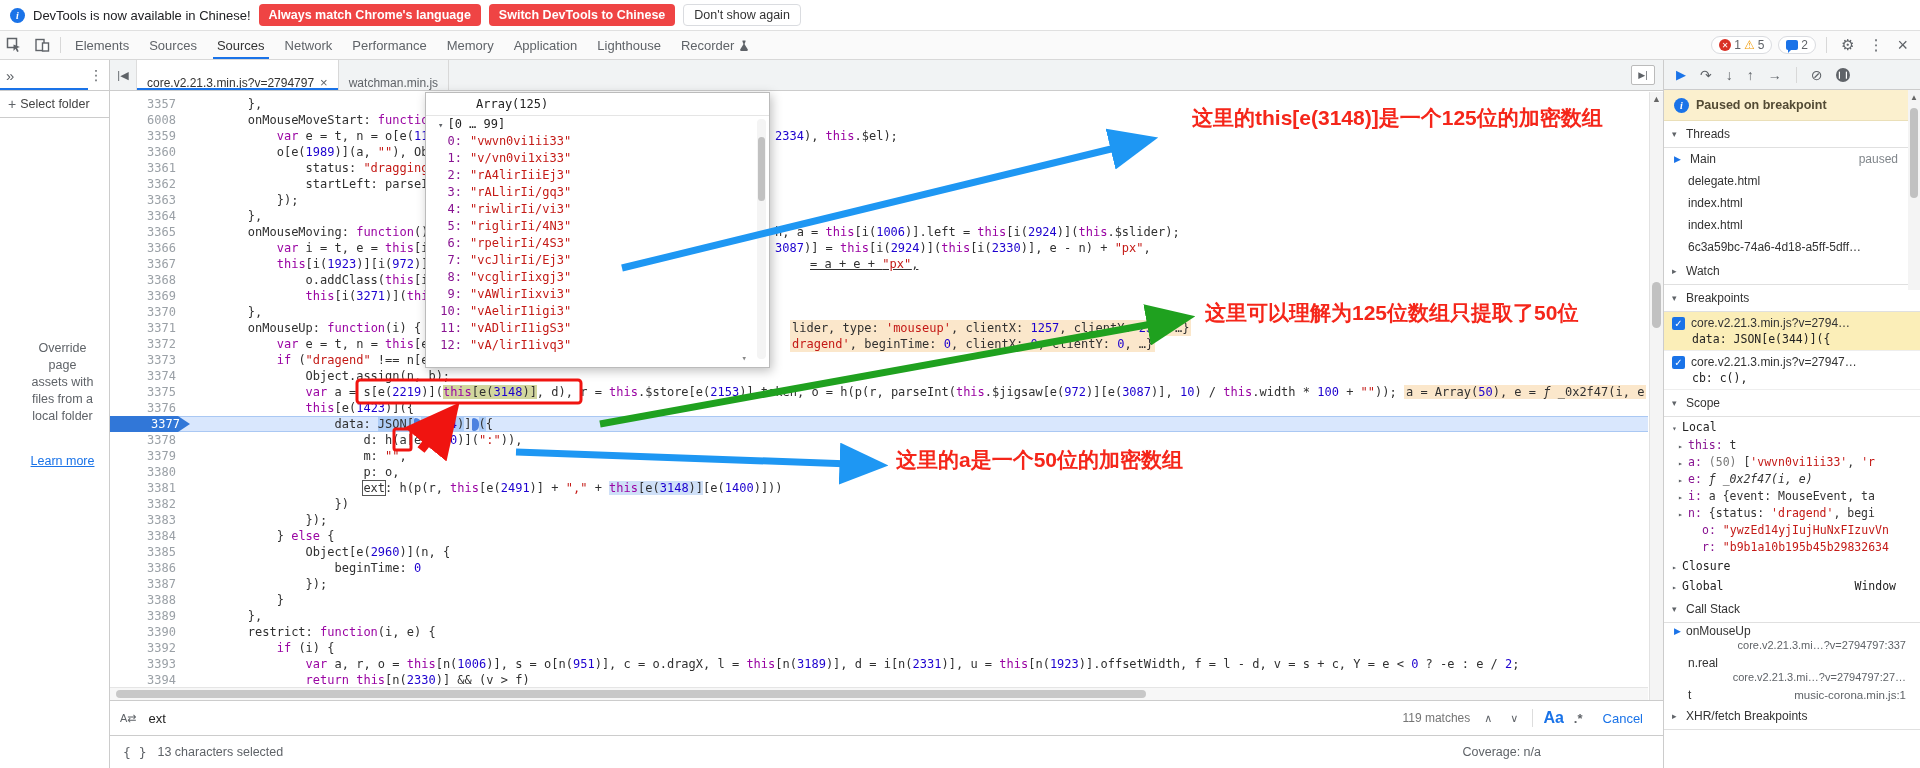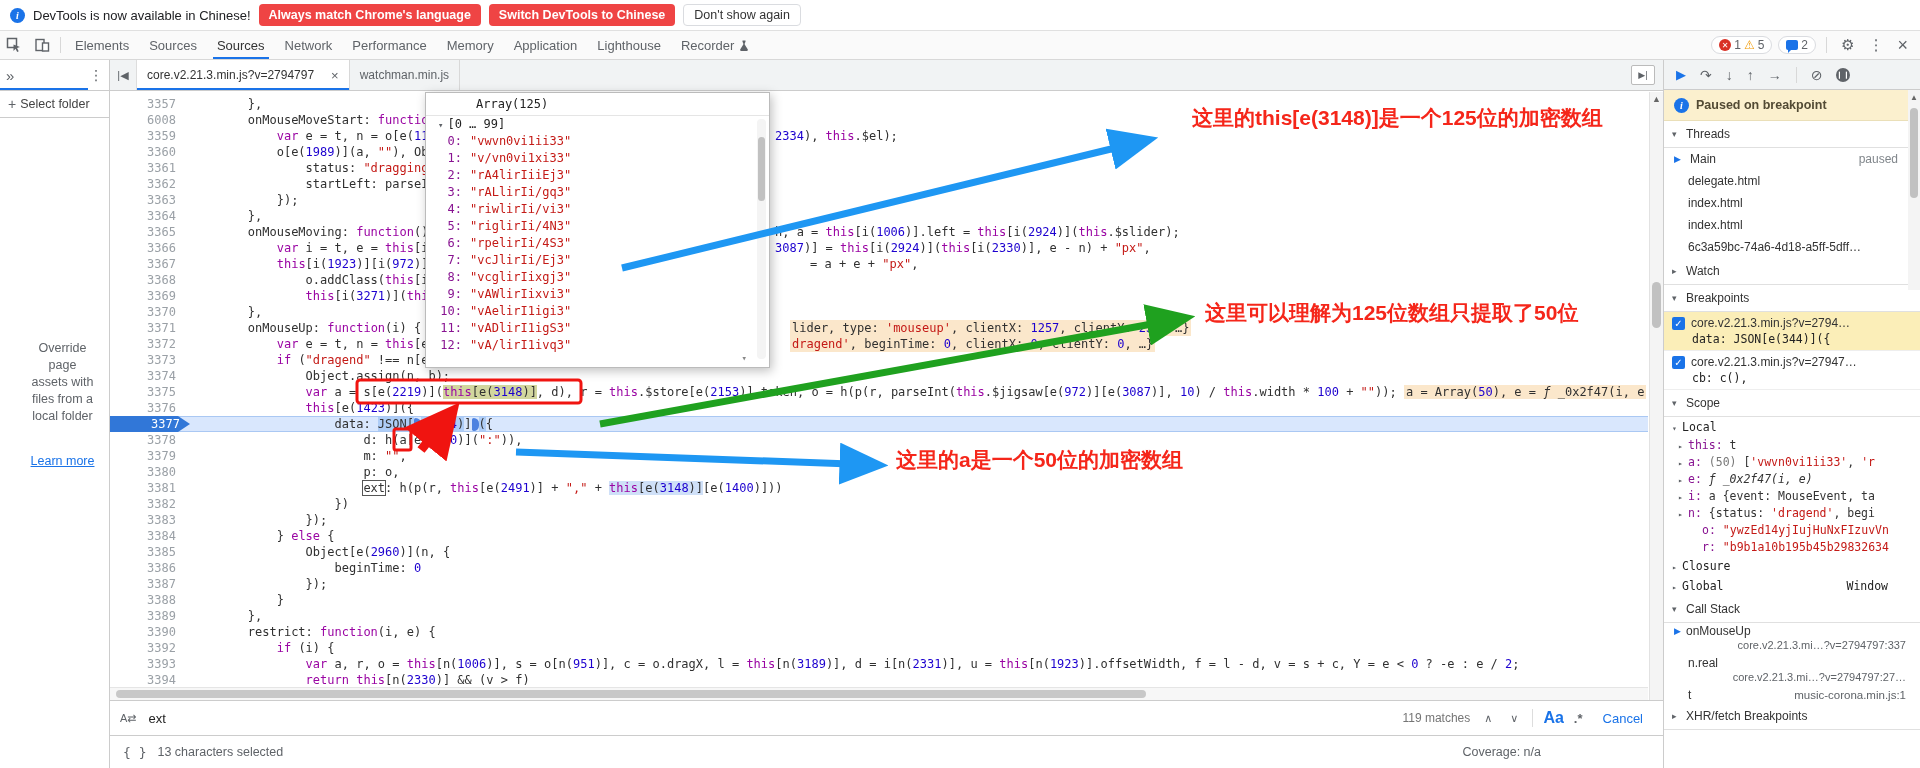--- a/index.html
+++ b/index.html
@@ -34,21 +34,21 @@
   .kebab{color:#5f6368;font-size:14px;letter-spacing:0}
   .selfolder{height:26px;border-bottom:1px solid #ccc;display:flex;align-items:center;gap:4px;padding:0 8px;color:#444;font-size:12.5px;white-space:nowrap}
   .plus{color:#5f6368;font-size:14px}
   .override{position:absolute;top:280px;left:0;width:125px;text-align:center;color:#5f6368;font-size:12.5px;line-height:17px}
   .override .txt{width:66px;margin:0 auto}
   .learn{display:inline-block;margin-top:28px;color:#1a73e8;text-decoration:underline}
   
   .editor{position:absolute;left:110px;top:60px;width:1553px;bottom:0;box-sizing:border-box}
   .etabs{position:absolute;left:0;top:0;right:0;height:30px;background:#f1f3f4;border-bottom:1px solid #ccc;display:flex;align-items:stretch}
   .paneltoggle{width:26px;display:flex;align-items:center;justify-content:center;color:#5f6368;border-right:1px solid #ddd;font-size:11px}
-  .etab{display:flex;align-items:center;gap:17px;padding:0 10px;font-size:12px;color:#5f6368;border-right:1px solid #d8d8d8;position:relative;white-space:nowrap}
+  .etab{display:flex;align-items:flex-end;gap:6px;padding:0 10px;font-size:12px;color:#5f6368;border-right:1px solid #d8d8d8;position:relative;white-space:nowrap}
   .etab.active{background:#fff;color:#333}
   .etab.active::after{content:"";position:absolute;left:0;right:0;bottom:0;height:2px;background:#1a73e8}
   .etab .x{color:#5f6368;font-size:13px}
   .etoggle-r{position:absolute;right:8px;top:5px;width:22px;height:18px;border:1px solid #bbb;border-radius:2px;color:#5f6368;font-size:9px;display:flex;align-items:center;justify-content:center;background:#fff}
   
   .codewrap{position:absolute;left:0;top:32px;width:1538px;height:658px;overflow:hidden;background:#fff}
   .crow{position:relative;height:16px;line-height:16px;font-family:"DejaVu Sans Mono",monospace;font-size:12px;white-space:pre;padding-left:80px;box-sizing:border-box}
   .crow.cur{background:#d9e7fd;box-shadow:0 1px 0 #aac8f3 inset,0 -1px 0 #aac8f3 inset}
   .ln{position:absolute;left:0;top:0;width:66px;text-align:right;color:#9aa0a6;padding-right:10px;box-sizing:content-box}
   .ln.bp{background:#3177d8;color:#fff;clip-path:polygon(0 0,85% 0,100% 50%,85% 100%,0 100%);width:70px}
@@ -114,21 +114,21 @@
   .bprow1{display:flex;align-items:center;gap:6px;white-space:nowrap;overflow:hidden}
   .cbx{width:13px;height:13px;background:#1a73e8;border-radius:2px;color:#fff;font-size:10px;display:flex;align-items:center;justify-content:center;flex:none}
   .bpsnip{margin:2px 0 0 20px;font-family:"DejaVu Sans Mono",monospace;font-size:11.5px;color:#222;white-space:nowrap;overflow:hidden}
   .scoperow{height:17px;line-height:17px;padding-left:14px;font-family:"DejaVu Sans Mono",monospace;font-size:11.5px;white-space:nowrap;overflow:hidden}
   .scoperow .car{color:#5f6368;font-size:8px;display:inline-block;width:10px}
   .scoperow .nme{color:#881391}
   .scoperow .s2{color:#c41a16}
   .scoperow.deep{padding-left:38px}
   .subhead{height:20px;line-height:20px;padding-left:8px;font-family:"DejaVu Sans Mono",monospace;font-size:11.5px;color:#222}
   .subhead .car{font-size:8px;color:#5f6368;display:inline-block;width:10px}
-  .subhead .rightval{float:right;margin-right:32px;font-family:"DejaVu Sans Mono",monospace}
+  .subhead .rightval{float:right;margin-right:24px;font-family:"DejaVu Sans Mono",monospace}
   .csrow{height:16px;display:flex;align-items:center;padding:0 14px 0 24px;color:#333;white-space:nowrap}
   .csrow .tmark{color:#1a73e8;font-size:9px;margin-left:-14px;width:12px}
   .csloc{height:16px;text-align:right;padding-right:14px;color:#5f6368;font-size:11px;white-space:nowrap}
   .csrow .right{margin-left:auto;color:#5f6368;font-size:11.5px}
   .sbscroll{position:absolute;right:0;top:30px;width:12px;height:200px;background:#f4f4f4}
   .sbscroll .arr{display:block;text-align:center;color:#666;font-size:8px;padding-top:3px}
   .sbscroll .thumb{position:absolute;left:2px;top:18px;width:8px;height:90px;background:#c1c1c1;border-radius:4px}
 </style>
 </head>
 <body>
@@ -223,21 +223,21 @@
       <div class="crow"><span class="ln">3357</span><span class="d">        },</span></div>
       <div class="crow"><span class="ln">6008</span><span class="d">        onMouseMoveStart: </span><span class="k">function</span><span class="d">(t) {</span></div>
       <div class="crow"><span class="ln">3359</span><span class="d">            </span><span class="k">var</span><span class="d"> e = t, n = o[e(</span><span class="nm">11</span><span class="abs" style="left: 665px;"><span class="nm">2334</span><span class="d">), </span><span class="k">this</span><span class="d">.$el);</span></span></div>
       <div class="crow"><span class="ln">3360</span><span class="d">            o[e(</span><span class="nm">1989</span><span class="d">)](a, </span><span class="st">""</span><span class="d">), Obj</span></div>
       <div class="crow"><span class="ln">3361</span><span class="d">                status: </span><span class="st">"dragging"</span><span class="d">,</span></div>
       <div class="crow"><span class="ln">3362</span><span class="d">                startLeft: parseIn</span></div>
       <div class="crow"><span class="ln">3363</span><span class="d">            });</span></div>
       <div class="crow"><span class="ln">3364</span><span class="d">        },</span></div>
       <div class="crow"><span class="ln">3365</span><span class="d">        onMouseMoving: </span><span class="k">function</span><span class="d">() {</span><span class="abs" style="left: 665px;"><span class="d">h, a = </span><span class="k">this</span><span class="d">[i(</span><span class="nm">1006</span><span class="d">)].left = </span><span class="k">this</span><span class="d">[i(</span><span class="nm">2924</span><span class="d">)](</span><span class="k">this</span><span class="d">.$slider);</span></span></div>
       <div class="crow"><span class="ln">3366</span><span class="d">            </span><span class="k">var</span><span class="d"> i = t, e = </span><span class="k">this</span><span class="d">[i</span><span class="abs" style="left: 665px;"><span class="nm">3087</span><span class="d">)] = </span><span class="k">this</span><span class="d">[i(</span><span class="nm">2924</span><span class="d">)](</span><span class="k">this</span><span class="d">[i(</span><span class="nm">2330</span><span class="d">)], e - n) + </span><span class="st">"px"</span><span class="d">,</span></span></div>
-      <div class="crow"><span class="ln">3367</span><span class="d">            </span><span class="k">this</span><span class="d">[i(</span><span class="nm">1923</span><span class="d">)][i(</span><span class="nm">972</span><span class="d">)][</span><span class="abs" style="left: 700px;"><span class="d">= a + e + </span><span class="st">"px"</span><span class="d">,</span></span></div>
+      <div class="crow"><span class="ln">3367</span><span class="d">            </span><span class="k">this</span><span class="d">[i(</span><span class="nm">1923</span><span class="d">)][i(</span><span class="nm">972</span><span class="d">)][</span><span class="abs" style="left: 700px; text-decoration: underline;"><span class="d">= a + e + </span><span class="st">"px"</span><span class="d">,</span></span></div>
       <div class="crow"><span class="ln">3368</span><span class="d">                o.addClass(</span><span class="k">this</span><span class="d">[i(</span><span class="nm">2942</span></div>
       <div class="crow"><span class="ln">3369</span><span class="d">                </span><span class="k">this</span><span class="d">[i(</span><span class="nm">3271</span><span class="d">)](</span><span class="k">this</span><span class="d">[i(</span><span class="nm">1</span></div>
       <div class="crow"><span class="ln">3370</span><span class="d">        },</span></div>
       <div class="crow"><span class="ln">3371</span><span class="d">        onMouseUp: </span><span class="k">function</span><span class="d">(i) {</span><span class="abs or" style="left: 680px;"><span class="d">lider, type: </span><span class="st">'mouseup'</span><span class="d">, clientX: </span><span class="nm">1257</span><span class="d">, clientY: </span><span class="nm">239</span><span class="d">, …}</span></span></div>
       <div class="crow"><span class="ln">3372</span><span class="d">            </span><span class="k">var</span><span class="d"> e = t, n = </span><span class="k">this</span><span class="d">[e</span><span class="abs or" style="left: 680px;"><span class="st">dragend'</span><span class="d">, beginTime: </span><span class="nm">0</span><span class="d">, clientX: </span><span class="nm">0</span><span class="d">, clientY: </span><span class="nm">0</span><span class="d">, …}</span></span></div>
       <div class="crow"><span class="ln">3373</span><span class="d">            </span><span class="k">if</span><span class="d"> (</span><span class="st">"dragend"</span><span class="d"> !== n[e</span></div>
       <div class="crow"><span class="ln">3374</span><span class="d">                Object.assign(n, b);</span></div>
       <div class="crow"><span class="ln">3375</span><span class="d">                </span><span class="k">var</span><span class="d"> a = s[e(</span><span class="nm">2219</span><span class="d">)](</span><span class="tan"><span class="k">this</span><span class="d">[e(</span><span class="nm">3148</span><span class="d">)]</span></span><span class="d">, d), r = </span><span class="k">this</span><span class="d">.$store[e(</span><span class="nm">2153</span><span class="d">)].token, o = h(p(r, parseInt(</span><span class="k">this</span><span class="d">.$jigsaw[e(</span><span class="nm">972</span><span class="d">)][e(</span><span class="nm">3087</span><span class="d">)], </span><span class="nm">10</span><span class="d">) / </span><span class="k">this</span><span class="d">.width * </span><span class="nm">100</span><span class="d"> + </span><span class="st">""</span><span class="d">)); </span><span class="or"><span class="d">a = Array(</span><span class="nm">50</span><span class="d">), e = </span><span class="it">ƒ</span><span class="d"> _0x2f47(i, e</span></span></div>
       <div class="crow"><span class="ln">3376</span><span class="d">                </span><span class="k">this</span><span class="d">[e(</span><span class="nm">1423</span><span class="d">)]({</span></div>
       <div class="crow cur"><span class="ln bp">3377</span><span class="d">                    data: </span><span class="sel">JSON[</span><span class="blob"></span><span class="sel">e(</span><span class="sel nm">344</span><span class="sel">)</span><span class="d">]</span><span class="blob"></span><span class="sel">(</span><span class="d">{</span></div>

